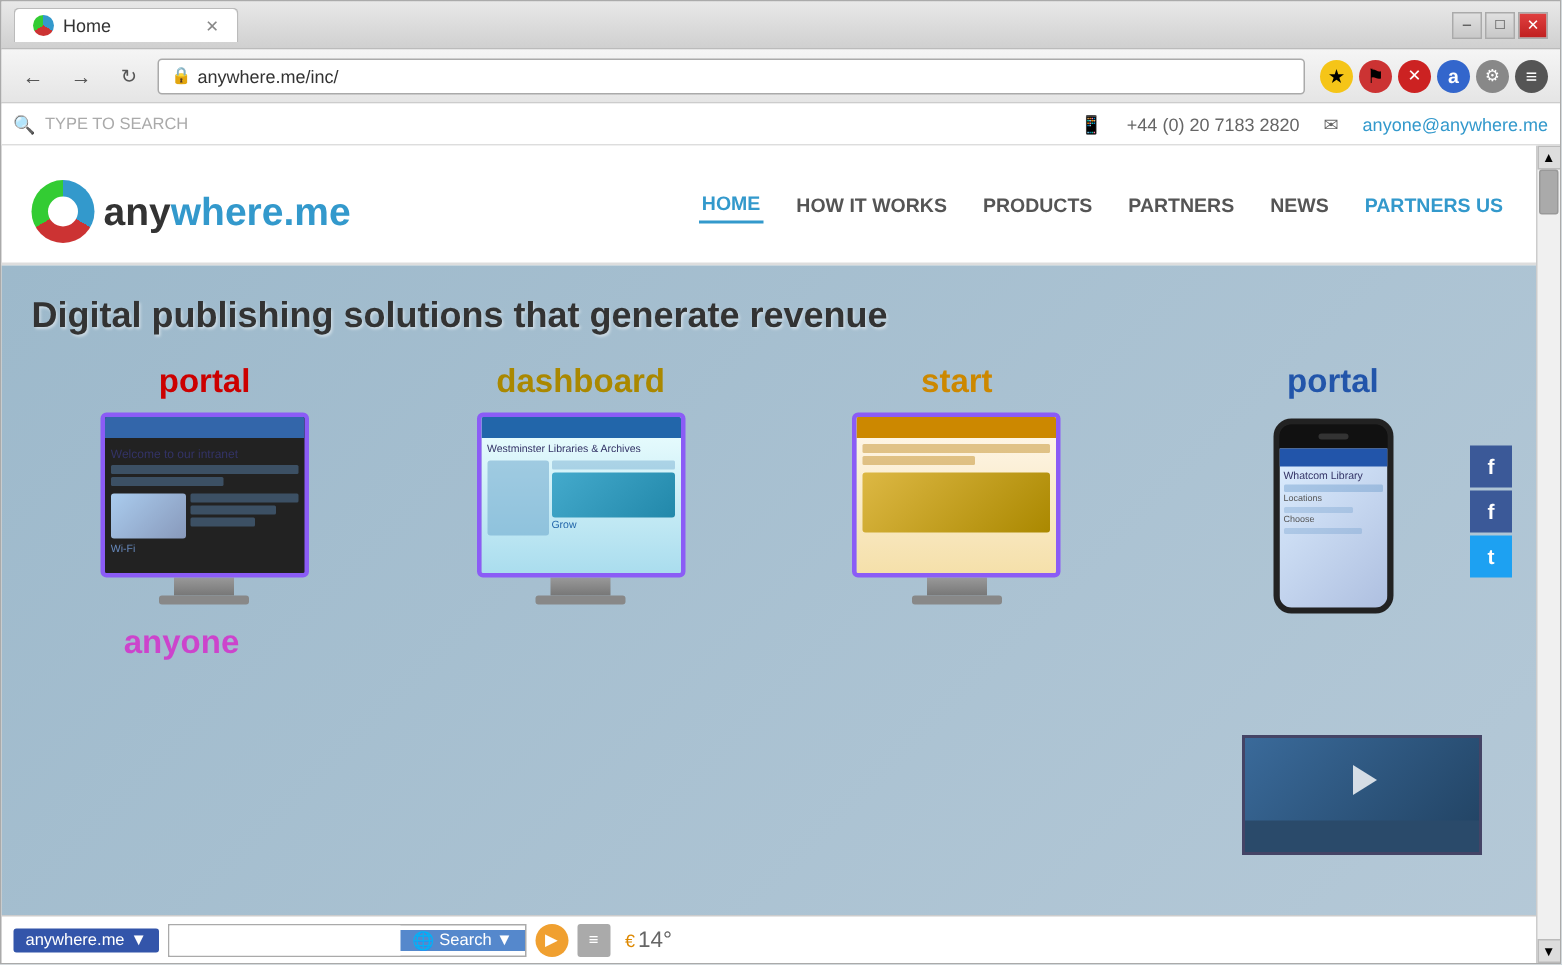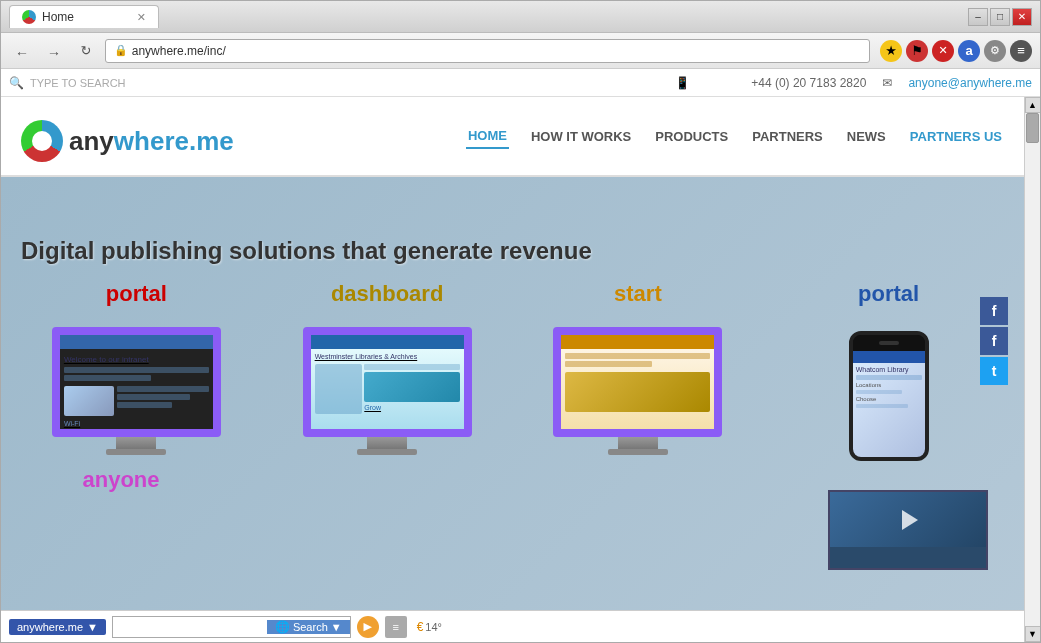--- a/index.html
+++ b/index.html
@@ -50,34 +50,34 @@
     .logo-dot-me { color: #3399cc; }
     .nav-menu { display: flex; align-items: center; gap: 20px; padding-bottom: 10px; }
     .nav-item { font-size: 13px; font-weight: bold; color: #555; text-decoration: none; cursor: pointer; padding: 4px 2px; }
     .nav-item.active { color: #3399cc; border-bottom: 2px solid #3399cc; }
     .nav-item.contact { color: #3399cc; }
 
     
     .hero-section { background: #b8cdd8; flex: 1; position: relative; overflow: hidden; }
     .hero-overlay { position: absolute; top: 0; left: 0; right: 0; bottom: 0; background: linear-gradient(135deg, rgba(150,180,200,0.8) 0%, rgba(180,200,215,0.9) 100%); }
     .hero-content { position: relative; z-index: 2; padding: 20px 20px 10px; }
-    .hero-title { font-size: 24px; font-weight: bold; color: #333; margin-bottom: 6px; text-shadow: 1px 1px 2px rgba(255,255,255,0.5); margin-top: 40px; }
+    .hero-title { font-size: 24px; font-weight: bold; color: #333; margin-bottom: 6px; text-shadow: 1px 1px 2px rgba(255,255,255,0.5); }
 
     
     .products-grid { display: flex; gap: 20px; padding: 0 20px; position: relative; z-index: 2; }
     .product-item { display: flex; flex-direction: column; align-items: center; gap: 4px; flex: 1; }
-    .product-title { font-size: 22px; font-weight: bold; margin-bottom: 16px; }
+    .product-title { font-size: 22px; font-weight: bold; margin-bottom: 4px; }
     .product-title.portal { color: #cc0000; }
     .product-title.start { color: #cc8800; }
     .product-title.dashboard { color: #aa8800; }
     .product-title.mobile { color: #2255aa; }
 
     
     .monitor-wrap { position: relative; }
-    .monitor { width: 169px; height: 110px; background: #222; border: 8px solid #8b5cf6; border-radius: 4px; overflow: hidden; position: relative; text-decoration: underline; }
+    .monitor { width: 139px; height: 110px; background: #222; border: 3px solid #8b5cf6; border-radius: 4px; overflow: hidden; position: relative; }
     .monitor-stand { width: 40px; height: 12px; background: linear-gradient(to bottom, #999, #777); margin: 0 auto; }
     .monitor-base { width: 60px; height: 6px; background: #888; margin: 0 auto; border-radius: 2px; }
 
     .phone-device { width: 80px; height: 130px; background: #111; border: 4px solid #222; border-radius: 12px; overflow: hidden; position: relative; }
     .phone-screen { width: 100%; height: 100%; background: linear-gradient(135deg, #ddeeff, #aabbdd); }
 
     
     .toolbar-section { position: relative; z-index: 2; padding: 6px 20px 4px; }
     .toolbar-label { font-size: 22px; font-weight: bold; color: #cc66cc; text-align: center; margin-bottom: 4px; width: 200px; }
 
@@ -145,21 +145,21 @@
       <div class="toolbar-icon" style="background:#888;color:white;font-size:11px;">⚙</div>
       <div class="toolbar-icon" style="background:#555;color:white;font-size:13px;">≡</div>
     </div>
   </div>
 
   <div class="search-bar">
     <span style="color:#888;font-size:12px;">🔍</span>
     <span style="font-size:11px;color:#aaa;">TYPE TO SEARCH</span>
     <div class="phone-section">
       <span style="color:#666;font-size:12px;">📱</span>
-      <span style="font-size:12px;color:#666;margin-left:45px;">+44 (0) 20 7183 2820</span>
+      <span style="font-size:12px;color:#666;">+44 (0) 20 7183 2820</span>
       <span style="color:#666;font-size:12px;">✉</span>
       <span style="font-size:12px;color:#3399cc;">anyone@anywhere.me</span>
     </div>
   </div>
 
   <div class="content-area">
 
     <div class="site-content">
 
       <div class="site-header">
@@ -311,21 +311,21 @@
               <span style="font-size:12px;">🌐</span>
               <span>Search</span>
               <span>▼</span>
             </button>
           </div>
         </div>
         <div class="bottom-icon-btn">▶</div>
         <div style="width:22px;height:22px;background:#aaa;border-radius:2px;display:flex;align-items:center;justify-content:center;cursor:pointer;font-size:11px;color:white;">≡</div>
         <div style="display:flex;align-items:center;gap:2px;margin-left:4px;">
           <span style="color:#dd8800;font-size:12px;">€</span>
-          <span style="font-size:11px;color:#666;">14°</span>
+          <span style="font-size:15px;color:#666;">14°</span>
         </div>
       </div>
 
     </div>
 
     <div class="scrollbar">
       <button class="scrollbar-btn">▲</button>
       <div class="scrollbar-track">
         <div class="scrollbar-thumb"></div>
       </div>

